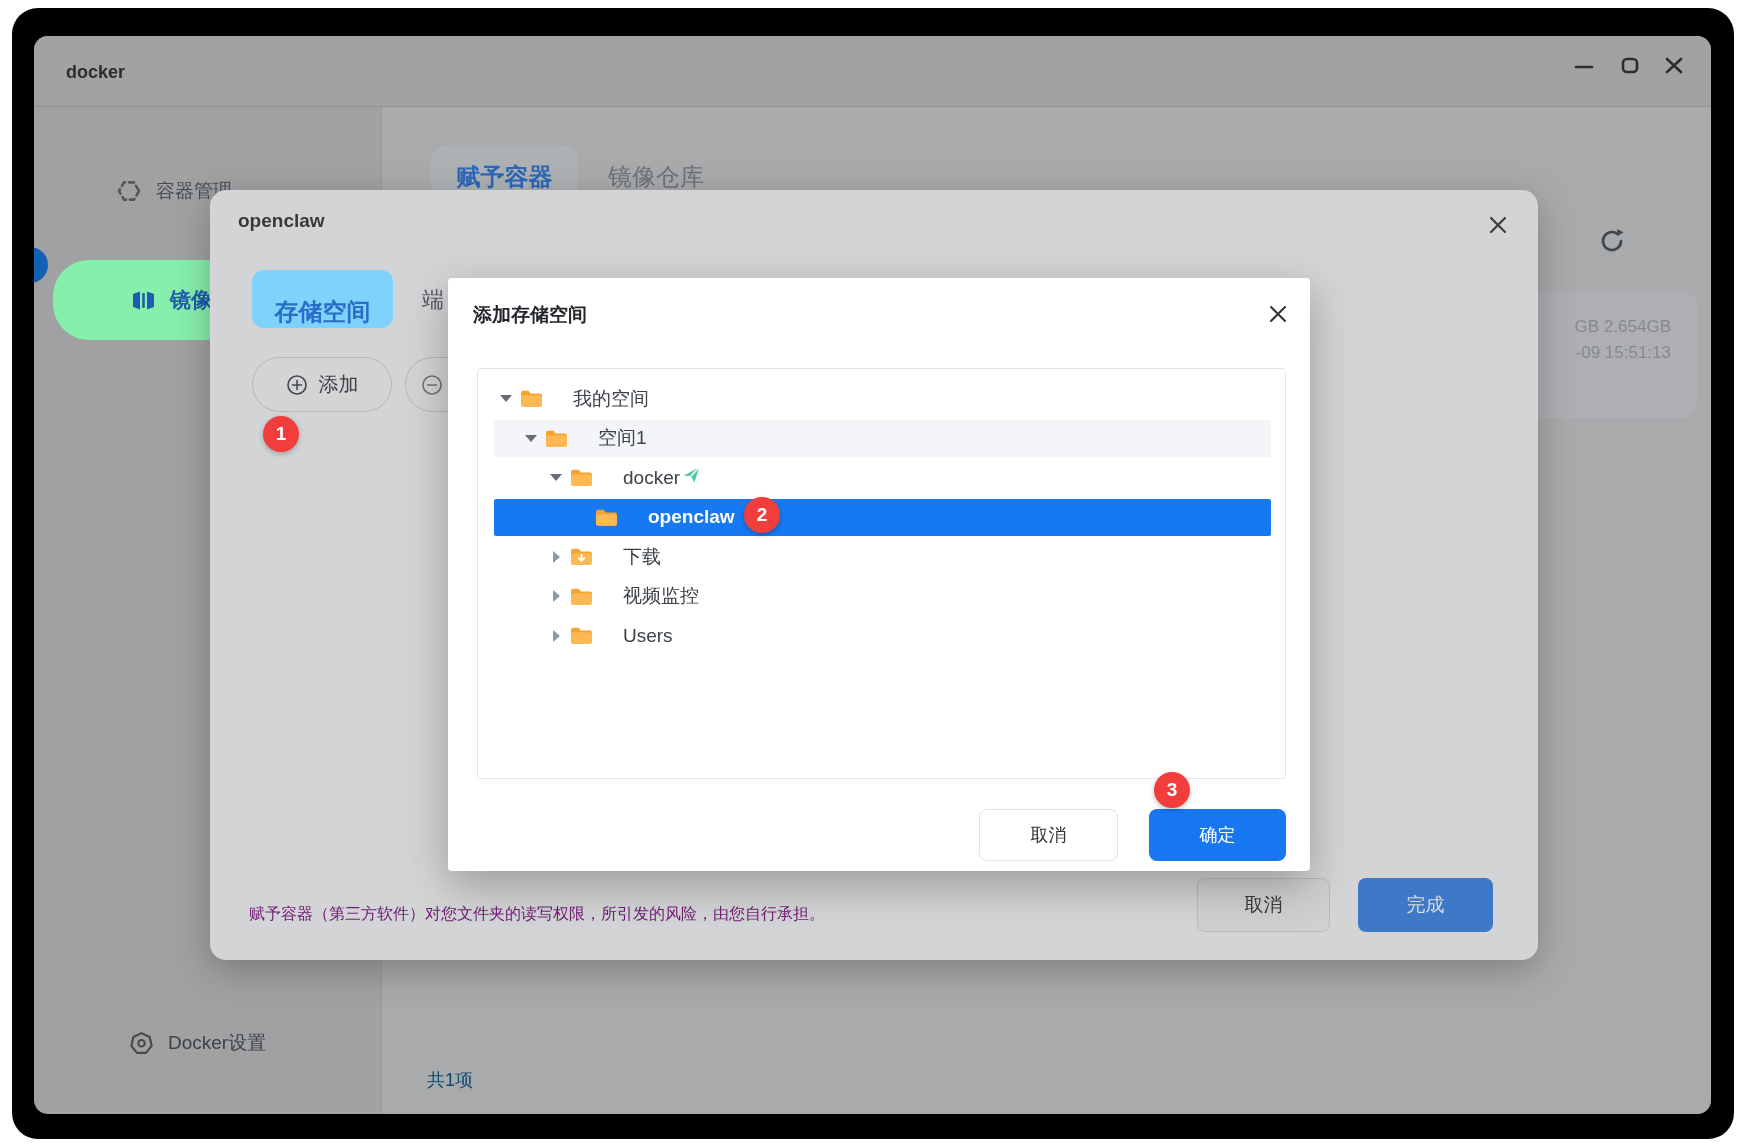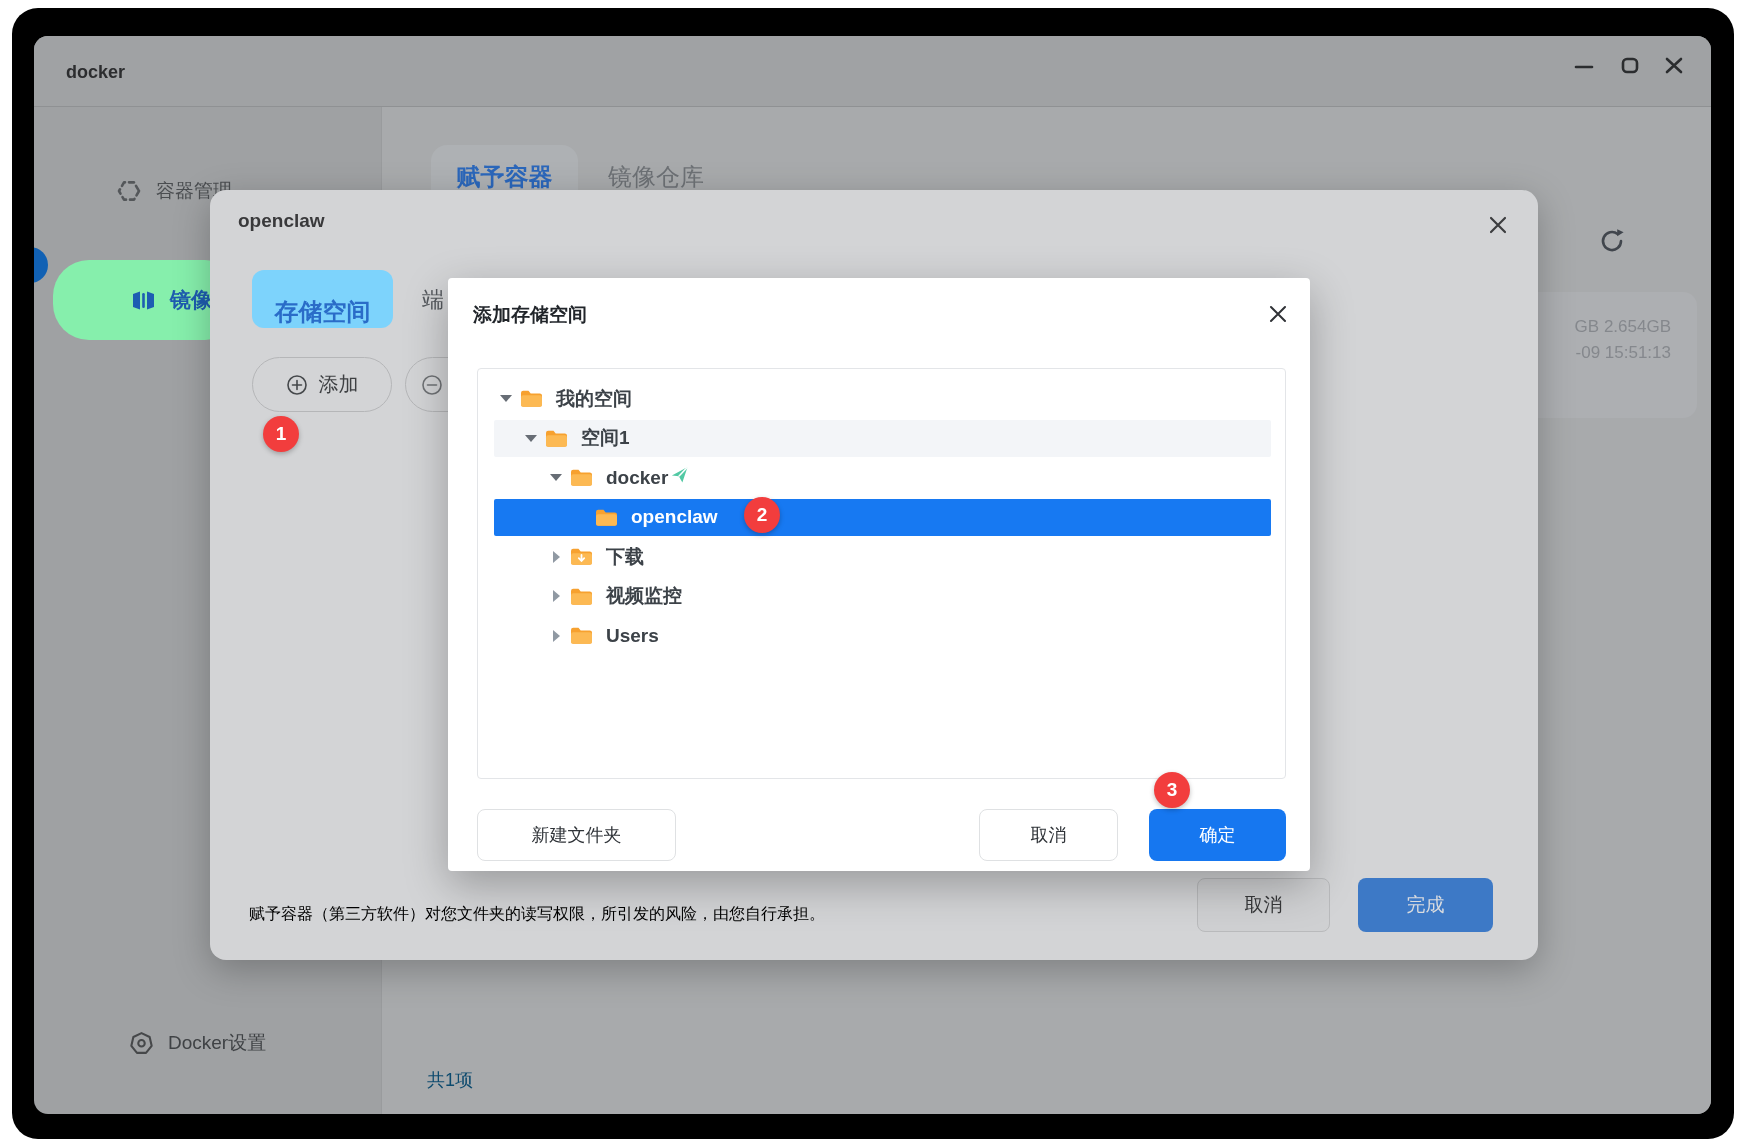--- a/index.html
+++ b/index.html
@@ -40,21 +40,21 @@
   .dlg-close { position:absolute; left:1450px; top:175px; width:28px; height:28px; display:flex;
     align-items:center; justify-content:center; z-index:21; cursor:pointer; }
   .dlg-tab { position:absolute; left:218px; top:234px; width:141px; height:58px; border-radius:12px;
     background:#7dd3fc; display:flex; align-items:flex-end; justify-content:center;
     color:#2a6cc8; font-size:24px; font-weight:700; z-index:21; }
   .dlg-tab2 { position:absolute; left:388px; top:246px; width:26px; height:36px; overflow:hidden;
     color:#55595e; font-size:22px; line-height:36px; z-index:21; }
   .btn-outline { position:absolute; height:55px; border-radius:28px; border:1px solid #b5b6b8;
     display:flex; align-items:center; justify-content:center; gap:11px; color:#3e4043; font-size:20px;
     background:transparent; z-index:21; cursor:pointer; }
-  .dlg-warning { position:absolute; left:215px; top:868px; font-size:16px; color:#000000; z-index:21; }
+  .dlg-warning { position:absolute; left:215px; top:868px; font-size:16px; color:#701a75; z-index:21; }
   .dlg-btn { position:absolute; top:842px; height:54px; border-radius:8px; display:flex;
     align-items:center; justify-content:center; font-size:19px; z-index:21; cursor:pointer; }
   .dlg-cancel { left:1163px; width:133px; background:#cfd0d2; border:1px solid #b9babc; color:#38393b; }
   .dlg-done { left:1324px; width:135px; background:#3d79c6; color:#dadcdf; }
 
   
   .picker { position:absolute; left:414px; top:242px; width:862px; height:593px; border-radius:4px;
     background:#ffffff; box-shadow:0 14px 44px rgba(0,0,0,0.28); z-index:30; }
   .picker-title { position:absolute; left:25px; top:24px; font-size:19px; font-weight:700; color:#21252a; }
   .picker-close { position:absolute; left:816px; top:22px; width:28px; height:28px; display:flex;
@@ -64,21 +64,21 @@
   .trow { position:absolute; left:16px; width:777px; height:37px; display:flex; align-items:center;
     font-size:19px; color:#3c4248; border-radius:2px; cursor:pointer; }
   .trow.hl { background:#f3f5f8; }
   .trow.sel { background:#1779f2; color:#ffffff; font-weight:600; }
   .cwrap { width:12px; height:14px; display:flex; align-items:center; justify-content:center; flex:none; }
   .cd { width:0; height:0; border-left:6px solid transparent; border-right:6px solid transparent;
     border-top:7px solid #676d75; }
   .cr { width:0; height:0; border-top:6px solid transparent; border-bottom:6px solid transparent;
     border-left:7px solid #9099a3; }
   .fico { margin-left:8px; width:23px; height:19px; flex:none; display:flex; align-items:center; }
-  .tlabel { margin-left:13px; white-space:nowrap;font-weight:bold; }
+  .tlabel { margin-left:30px; white-space:nowrap; }
   .plane { margin-left:2px; margin-top:-6px; }
   .pk-btn { position:absolute; top:531px; height:52px; border-radius:8px; display:flex; align-items:center;
     justify-content:center; font-size:18px; background:#fff; border:1px solid #dfe1e3; color:#2f3338; cursor:pointer; }
   .pk-new { left:29px; width:199px; }
   .pk-cancel { left:531px; width:139px; }
   .pk-ok { left:701px; width:137px; background:#1677f0; border:none; color:#ffffff; }
 
   .num-badge { position:absolute; width:36px; height:36px; border-radius:50%; background:#f23d3d;
     color:#fff; font-size:19px; font-weight:700; display:flex; align-items:center; justify-content:center;
     z-index:40; box-shadow:0 2px 5px rgba(0,0,0,0.25); }
@@ -283,23 +283,20 @@
           </span>
           <span class="fico">
             <svg width="23" height="19" viewBox="0 0 23 19">
               <path d="M1 4 a2.2 2.2 0 0 1 2.2-2.2 h5.3 l2.2 2.6 h9.1 a2.2 2.2 0 0 1 2.2 2.2 V15.6 a2.2 2.2 0 0 1 -2.2 2.2 H3.2 A2.2 2.2 0 0 1 1 15.6 Z" fill="#f7a12f"></path>
               <rect x="1" y="6.2" width="21" height="11.6" rx="2.2" fill="#fcb953"></rect>
             </svg>
           </span>
           <span class="tlabel">Users</span>
         </div>
       </div>
-    <div class="pk-btn pk-new">
-      <span>新建文件夹</span>
-    </div>
     <div class="pk-btn pk-cancel">
       <span>取消</span>
     </div>
     <div class="pk-btn pk-ok">
       <span>确定</span>
     </div>
   </div>
 
   <div class="num-badge" style="left:229px; top:380px;">1</div>
   <div class="num-badge" style="left:710px; top:461px;">2</div>

